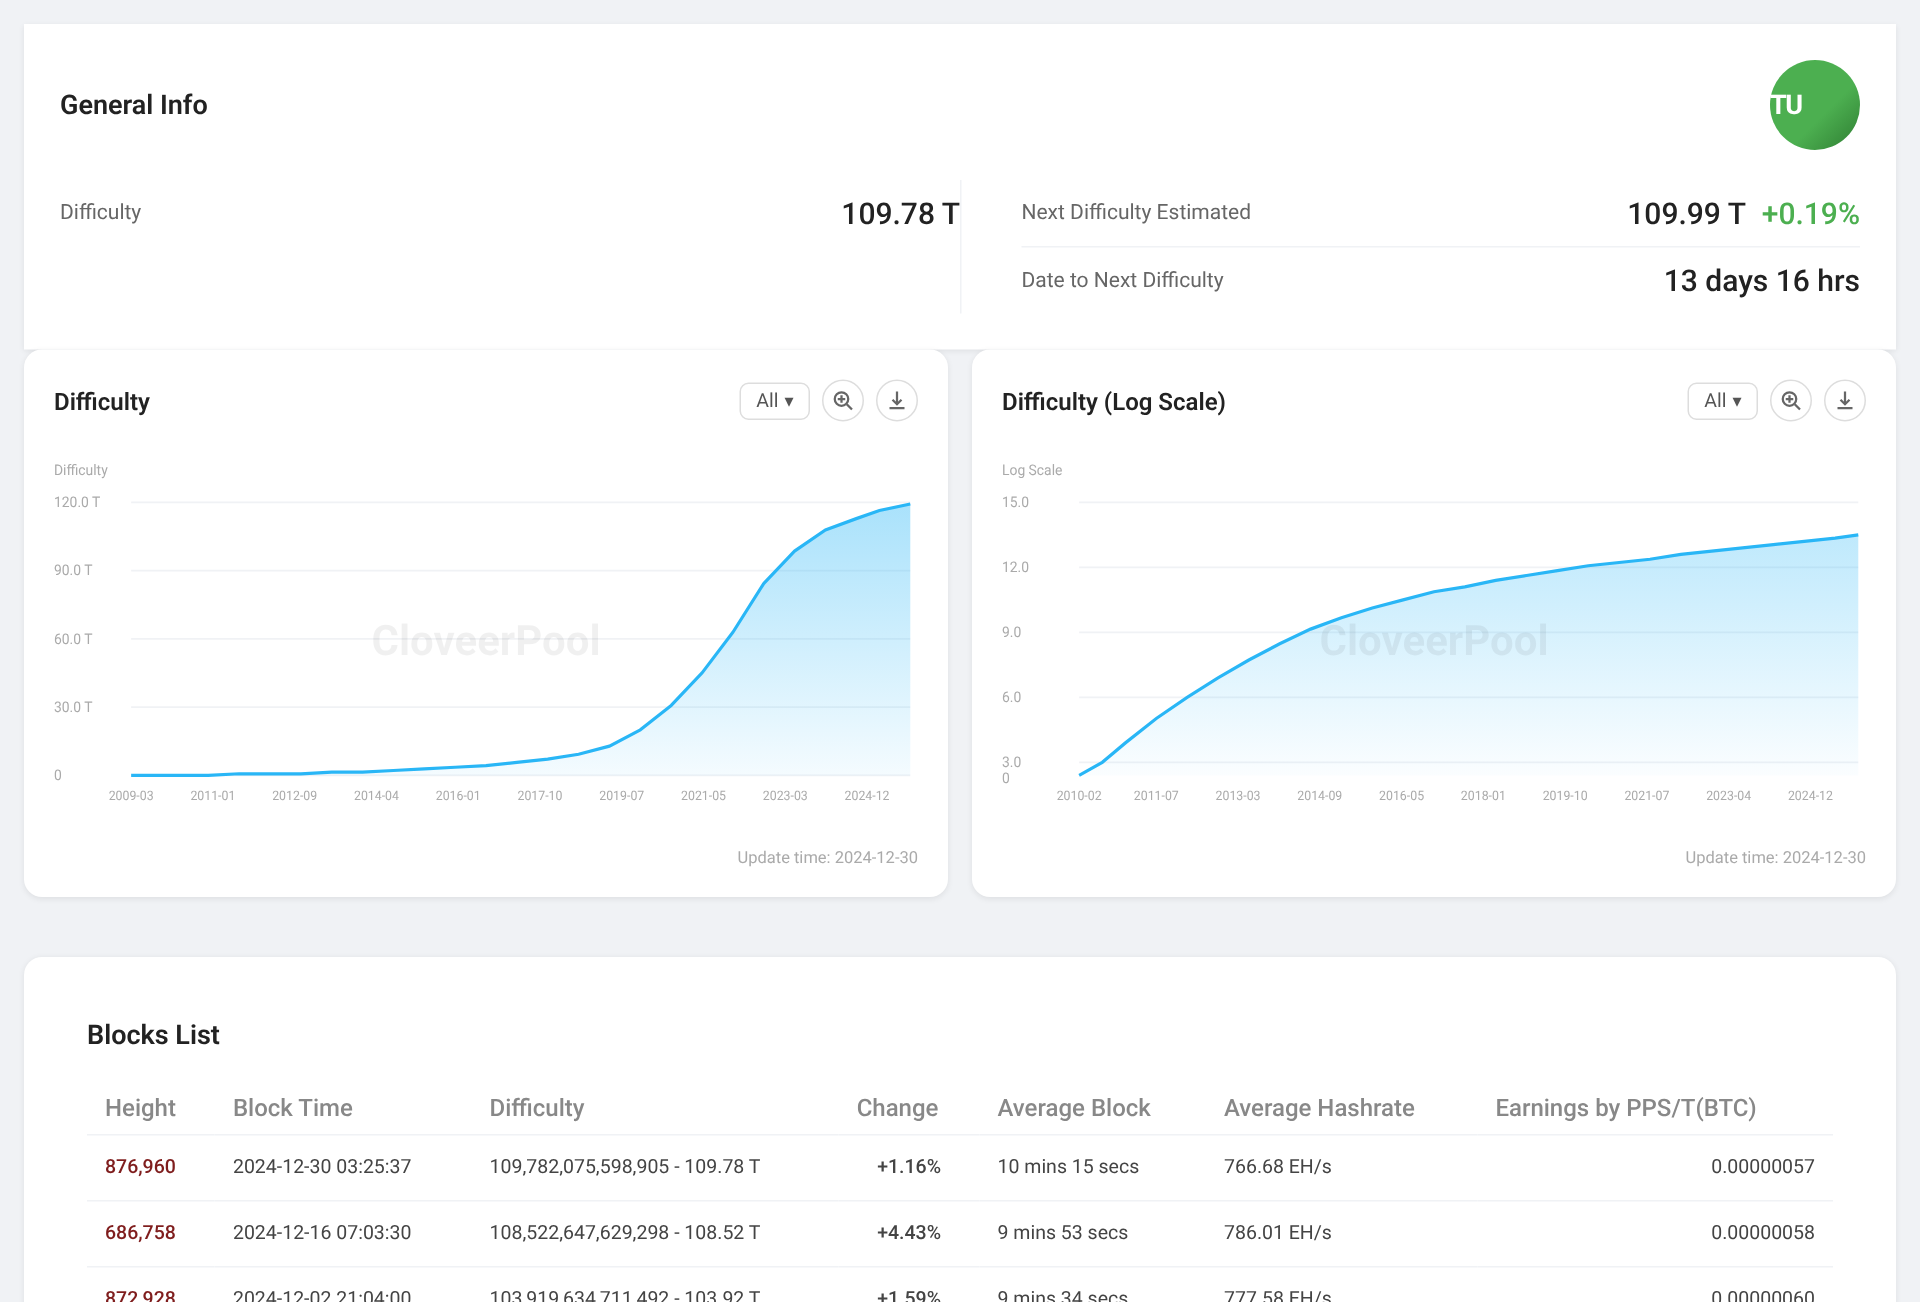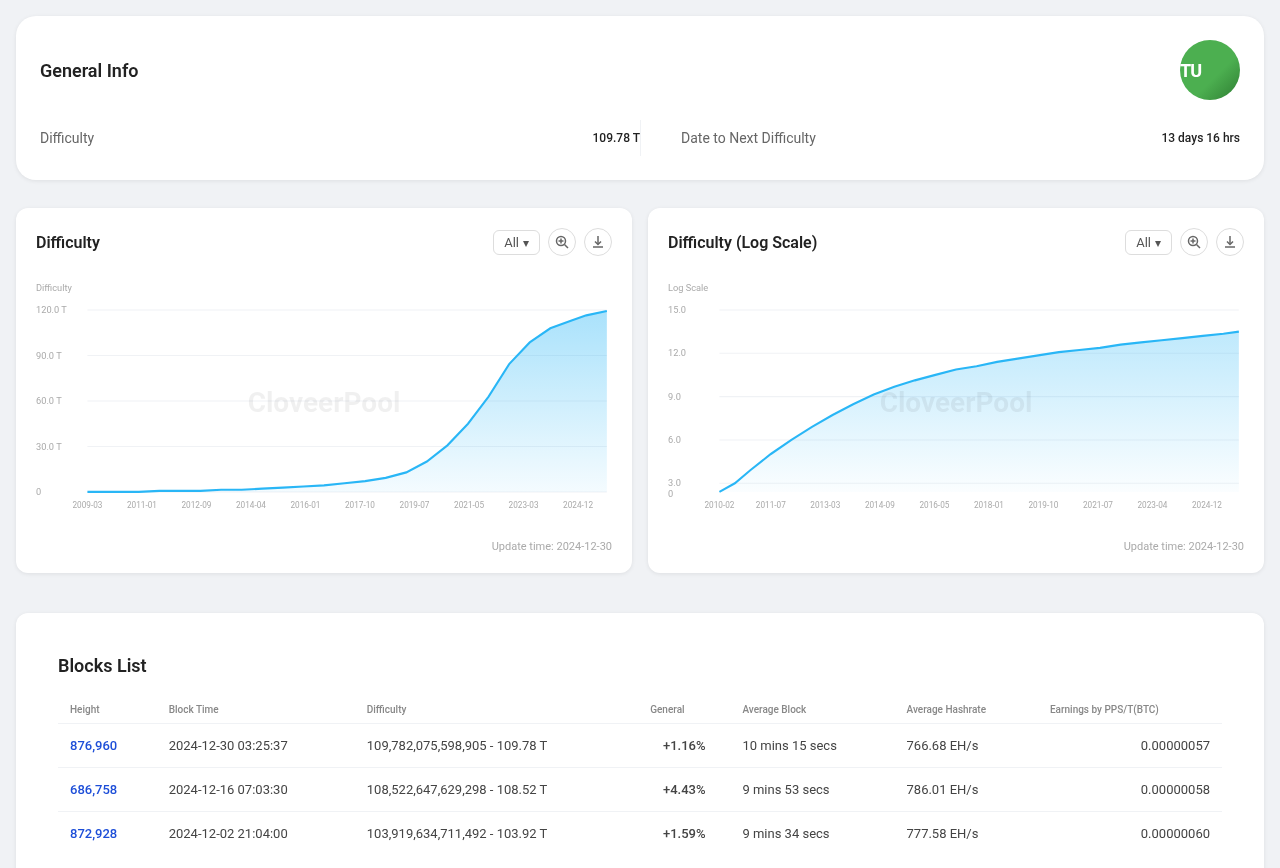--- a/index.html
+++ b/index.html
@@ -12,23 +12,23 @@
 
     .page-wrapper {
       max-width: 1280px;
       margin: 0 auto;
       padding: 16px;
     }
 
     
     .card {
       background: #fff;
-      border-radius: 20px;
+      border-radius: 0;
       padding: 24px;
-      margin-bottom: 28px;
+      margin-bottom: 0;
       box-shadow: 0 1px 4px rgba(0,0,0,0.08);
     }
 
     .card-header {
       display: flex;
       justify-content: space-between;
       align-items: center;
       margin-bottom: 20px;
     }
 
@@ -83,21 +83,21 @@
       background: #ccc;
       color: #fff;
       font-size: 10px;
       display: inline-flex;
       align-items: center;
       justify-content: center;
       cursor: pointer;
     }
 
     .info-value {
-      font-size: 12px;
+      font-size: 20px;
       font-weight: 500;
       color: #222;
     }
 
     .positive { color: #4caf50; }
 
     
     .charts-row {
       display: grid;
       grid-template-columns: 1fr 1fr;
@@ -204,39 +204,39 @@
     }
 
     .blocks-table {
       width: 100%;
       border-collapse: collapse;
     }
 
     .blocks-table th {
       text-align: left;
       color: #888;
-      font-size: 10px;
+      font-size: 16px;
       font-weight: 500;
       padding: 8px 12px;
       border-bottom: 1px solid #f0f2f5;
     }
 
     .blocks-table td {
       padding: 14px 12px;
       border-bottom: 1px solid #f0f2f5;
       font-size: 13px;
       color: #444;
     }
 
     .blocks-table tr:last-child td {
       border-bottom: none;
     }
 
     .block-height-link {
-      color: #1d4ed8;
+      color: #7f1d1d;
       text-decoration: none;
       font-weight: 500;
     }
 
     .change-positive {
       color: #4caf50;
       font-weight: 500;
     }
 
     .th-right { text-align: right; }
@@ -267,20 +267,29 @@
       <div>
         <div class="info-row">
           <span class="info-label">
             <span>Difficulty</span>
           </span>
           <span class="info-value">109.78 T</span>
         </div>
       </div>
 
       <div style="padding-left: 40px; border-left: 1px solid #f0f2f5;">
+        <div class="info-row">
+          <span class="info-label">
+            <span>Next Difficulty Estimated</span>
+          </span>
+          <span class="info-value">
+            <span>109.99 T</span>
+            <span class="positive" style="margin-left:6px;">+0.19%</span>
+          </span>
+        </div>
         <div class="info-row">
           <span class="info-label">
             <span>Date to Next Difficulty</span>
           </span>
           <span class="info-value">13 days 16 hrs</span>
         </div>
       </div>
     </div>
   </div>
 
@@ -427,21 +436,21 @@
 
   <div class="blocks-card">
     <div class="blocks-title">Blocks List</div>
 
     <table class="blocks-table">
       <thead>
         <tr>
           <th>Height</th>
           <th>Block Time</th>
           <th>Difficulty</th>
-          <th class="td-center">General</th>
+          <th class="td-center">Change</th>
           <th>Average Block</th>
           <th>Average Hashrate</th>
           <th class="th-right">Earnings by PPS/T(BTC)</th>
         </tr>
       </thead>
       <tbody>
         <tr>
           <td>
             <a class="block-height-link" href="#">876,960</a>
           </td>

